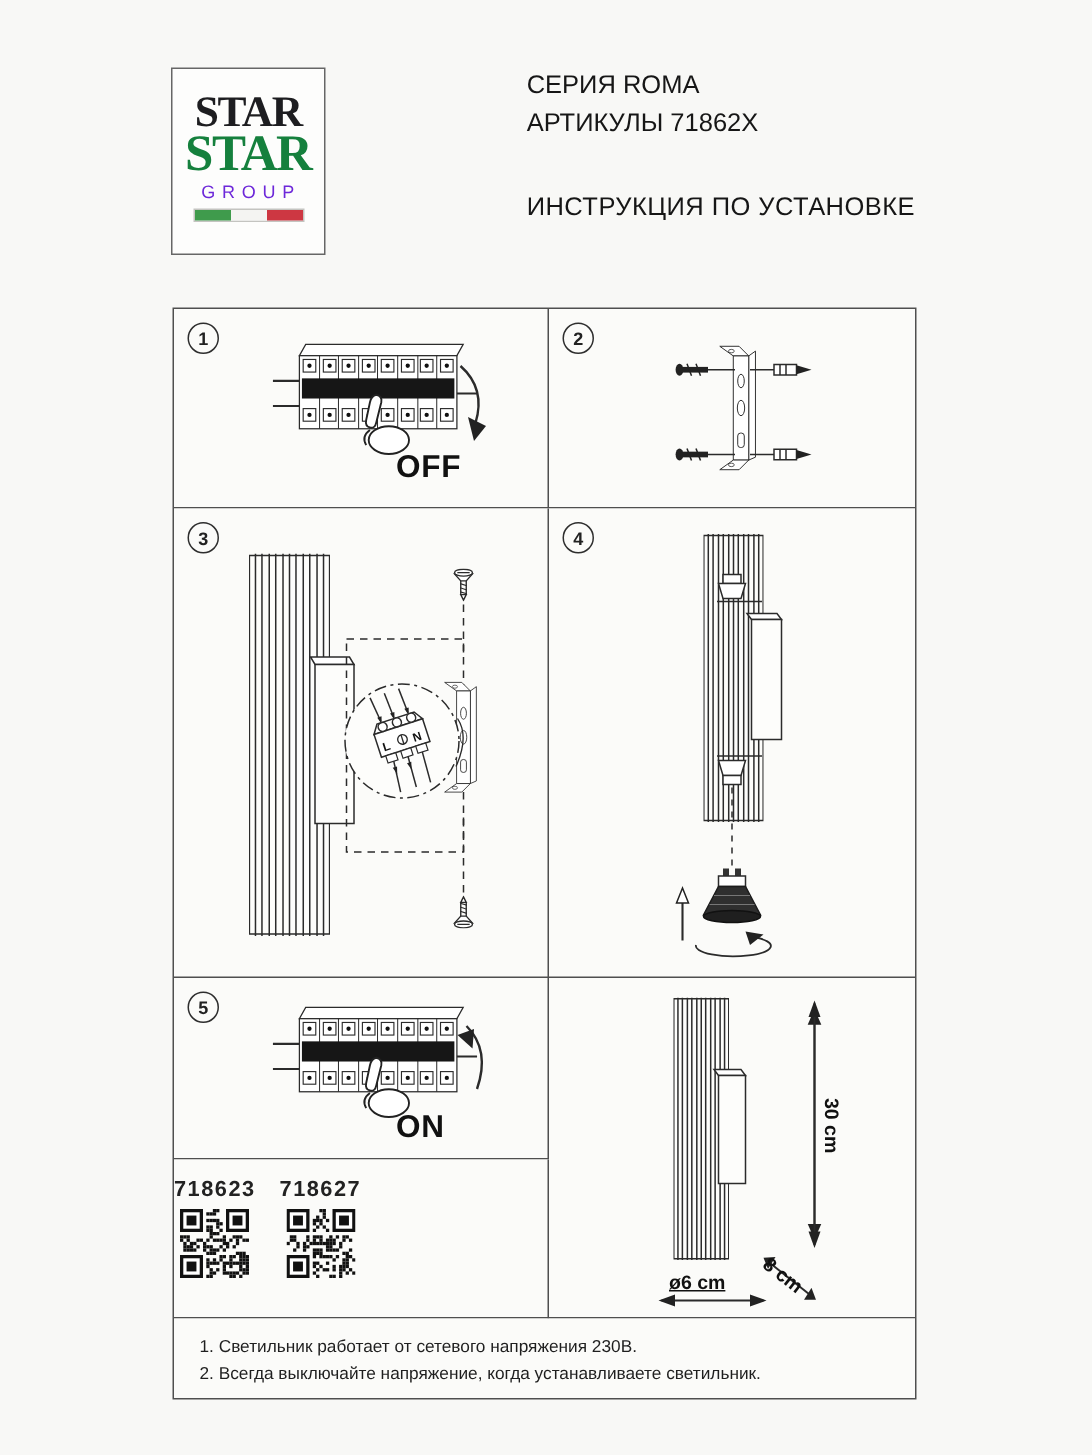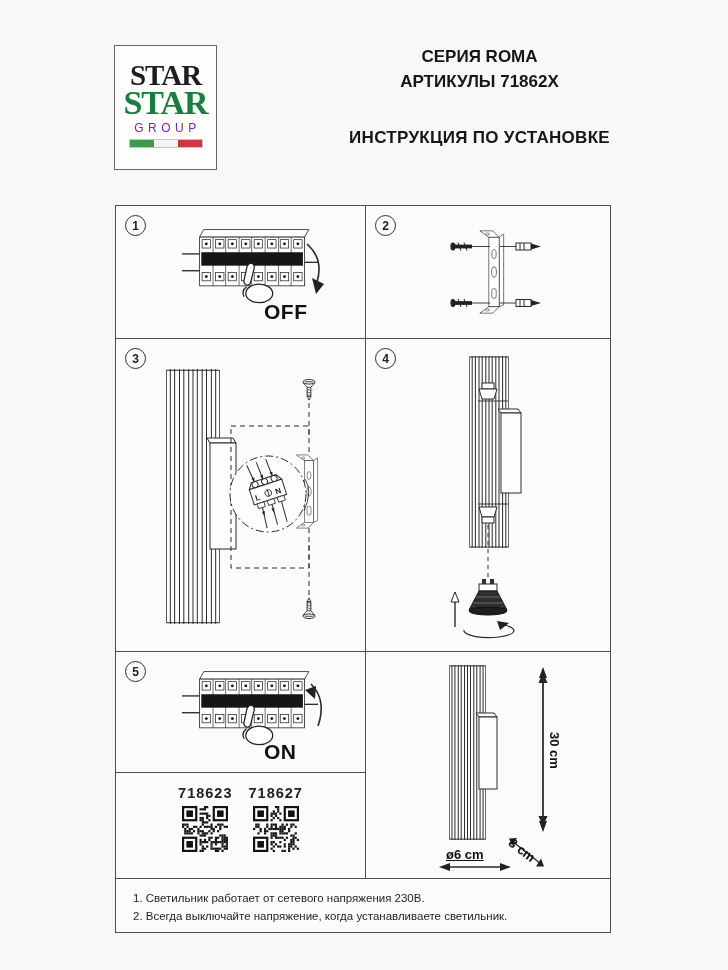--- a/index.html
+++ b/index.html
@@ -18,41 +18,41 @@
     display:flex;flex-direction:column;align-items:center;box-sizing:border-box;
   }
   .logo-light{font-family:"Liberation Serif","DejaVu Serif",serif;font-weight:bold;
     font-size:29px;line-height:26px;margin-top:16px;letter-spacing:-1px;color:#1d1d20;}
   .logo-star{font-family:"Liberation Serif","DejaVu Serif",serif;font-weight:bold;
     font-size:34px;line-height:30px;letter-spacing:-1px;color:#15803d;}
   .logo-group{font-size:12px;letter-spacing:4.5px;color:#6d28d9;margin-top:3px;padding-left:4px;}
   .logo-flag{width:72px;height:7px;margin-top:4px;display:flex;border:1px solid #c4c4c0;box-sizing:content-box;}
   .logo-flag span{flex:1;height:100%;}
   .head-text{
-    right:118px;top:44px;text-align:center;font-weight:bold;color:#161616;
+    right:118px;top:44px;text-align:left;font-weight:normal;color:#161616;
   }
   .head-line1{font-size:17px;line-height:25px;}
   .head-inst{font-size:17px;line-height:21px;letter-spacing:.3px;margin-top:33px;}
   
   .grid{left:115px;top:205px;width:494px;height:726px;border:1px solid #4f4f4f;background:#fbfbf9;}
   .panel{position:absolute;box-sizing:border-box;background:#fbfbf9;}
   .b-r{border-right:1px solid #4f4f4f;}
   .b-b{border-bottom:1px solid #4f4f4f;}
   .badge{
     position:absolute;left:9px;top:9px;width:21px;height:21px;border:1.4px solid #2e2e2e;
     border-radius:50%;display:flex;align-items:center;justify-content:center;
     font-size:12px;font-weight:bold;color:#222;background:#fbfbf9;box-sizing:border-box;
   }
   .drawlabel{position:absolute;font-weight:bold;color:#111;}
   .lab-off,.lab-on{font-size:21px;letter-spacing:.5px;}
   .dim-lab{font-size:13px;font-weight:bold;white-space:nowrap;}
   .rot90{transform:rotate(90deg);transform-origin:left top;}
   .rot38{transform:rotate(38deg);transform-origin:left top;}
   
-  .codes-row{position:absolute;left:0;top:12px;width:100%;display:flex;justify-content:center;gap:16px;}
+  .codes-row{position:absolute;left:0;top:12px;width:100%;display:flex;gap:16px;}
   .code-col{display:flex;flex-direction:column;align-items:center;}
   .code-num{font-size:14.5px;font-weight:bold;letter-spacing:1px;color:#222;}
   .qr{width:46px;height:46px;margin-top:5px;}
   
   .notes{padding:11px 0 0 17px;font-size:11.5px;line-height:17.5px;color:#1f1f1f;}
   svg{display:block;}
   .ln{stroke:#2b2b2b;fill:none;}
 </style>
 </head>
 <body>

